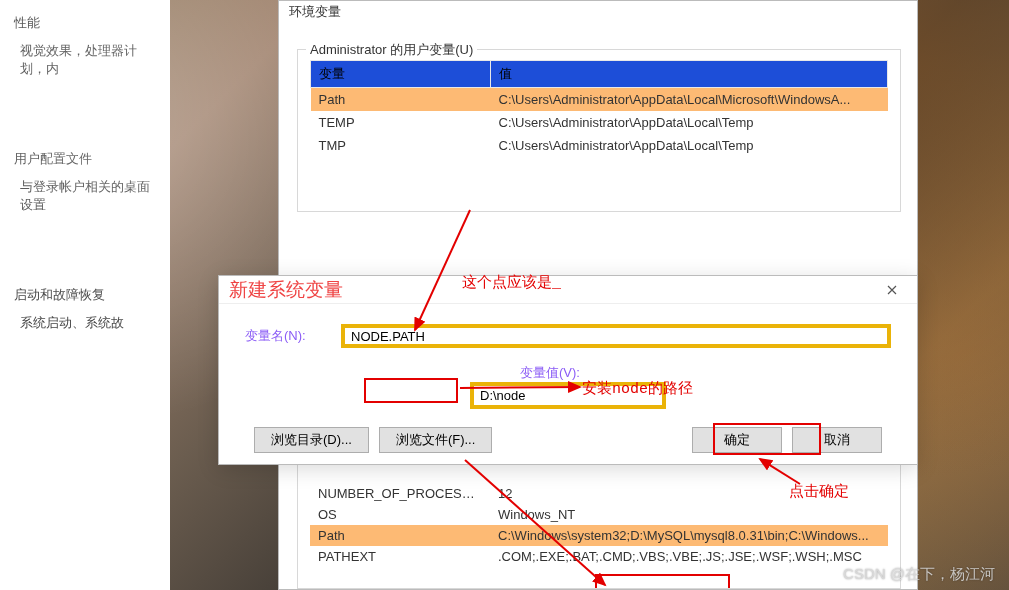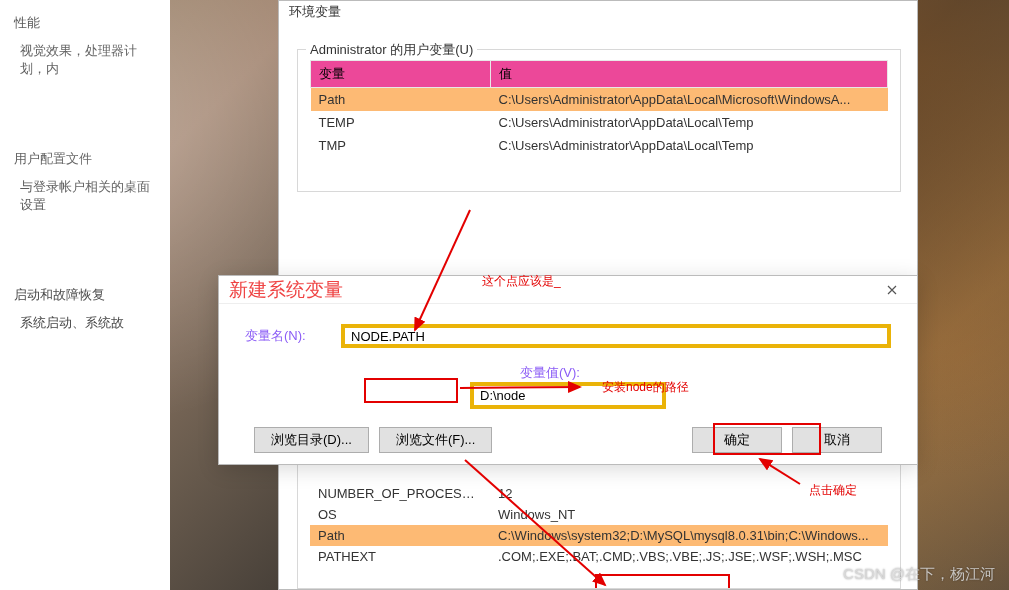--- a/index.html
+++ b/index.html
@@ -12,45 +12,45 @@
     .back-section { margin-bottom: 24px; }
     .back-section-title { color: #333; margin-bottom: 10px; padding-top: 6px; }
     .back-section-text { color: #333; font-size: 13px; padding-left: 6px; }
     
     .env-dialog { left: 278px; top: 0; width: 640px; height: 590px; background: #fff; border: 1px solid #bbb; }
     .env-title { position: absolute; top: 0; left: 10px; font-size: 13px; color: #333; padding: 2px 0; }
     
     .fieldset { position: absolute; border: 1px solid #d8d8d8; padding: 10px 12px 12px; }
     .fieldset-legend { position: absolute; top: -9px; left: 8px; background: #fff; padding: 0 4px; font-size: 13px; color: #333; }
     
-    .user-vars { left: 18px; top: 48px; width: 604px; height: 143px; }
+    .user-vars { left: 18px; top: 48px; width: 604px; height: 163px; }
     .sys-vars { left: 18px; top: 462px; width: 604px; height: 126px; border-top: none; }
     
     .var-table { width: 100%; border-collapse: collapse; table-layout: fixed; }
-    .var-table th { text-align: left; background: #ec4899; border: 1px solid #e8e8e8; padding: 4px 8px; font-weight: normal; font-size: 13px; }
+    .var-table th { text-align: left; background: #1d4ed8; border: 1px solid #e8e8e8; padding: 4px 8px; font-weight: normal; font-size: 13px; }
     .var-table td { padding: 4px 8px; font-size: 13px; color: #333; white-space: nowrap; overflow: hidden; text-overflow: ellipsis; }
     .var-table tr.sel td { background: #fdba74; }
     .col-name { width: 180px; }
     
     .new-dialog { position: absolute; left: 218px; top: 275px; width: 700px; height: 190px; background: #fff; border: 1px solid #bbb; box-shadow: 0 4px 20px rgba(0,0,0,0.15); }
     .new-dialog-titlebar { height: 28px; display: flex; align-items: center; padding: 0 6px 0 10px; border-bottom: 1px solid #eee; }
     .new-dialog-title { flex: 1; font-size: 19px; color: #ef4444; }
     .close-btn { width: 38px; height: 24px; display: flex; align-items: center; justify-content: center; color: #555; cursor: pointer; font-size: 14px; }
     
     .form-row { display: flex; align-items: center; padding: 0 26px; margin-top: 20px; }
     .form-label { width: 96px; font-size: 13px; color: #8b5cf6; }
     .form-input { flex: 1; height: 24px; border: 4px solid #eab308; padding: 2px 6px; font-size: 13px; outline: none; }
     .form-row2 { margin-top: 16px; flex-direction: column; }
     
     .btn-row { display: flex; padding: 18px 35px 0; gap: 10px; }
     .btn { height: 26px; padding: 0 16px; border: 1px solid #adadad; background: #e1e1e1; font-size: 13px; cursor: pointer; min-width: 90px; }
     .btn-row .spacer { flex: 1; }
     .box-highlight { position: absolute; border: 2px solid #e30000; pointer-events: none; }
     
-    .annotation { position: absolute; color: #e30000; font-size: 12px; pointer-events: none; font-family: Liberation Sans, sans-serif; margin-left: 20px; }
+    .annotation { position: absolute; color: #e30000; font-size: 15px; pointer-events: none; font-family: Liberation Mono, monospace; }
     
     .arrow { position: absolute; pointer-events: none; }
     .arrow svg { overflow: visible; }
     
     .watermark { position: absolute; bottom: 6px; right: 14px; color: rgba(220,220,220,0.85); font-size: 15px; text-shadow: 0 0 2px rgba(0,0,0,0.4); pointer-events: none; }
 
     .sys-vars-inner { padding-top: 10px; }
     .sys-vars .var-table td { padding: 3px 8px; }
     
     .bottom-highlight { position: absolute; left: 595px; top: 574px; width: 135px; height: 14px; border: 2px solid #e30000; border-bottom: none; pointer-events: none; }

